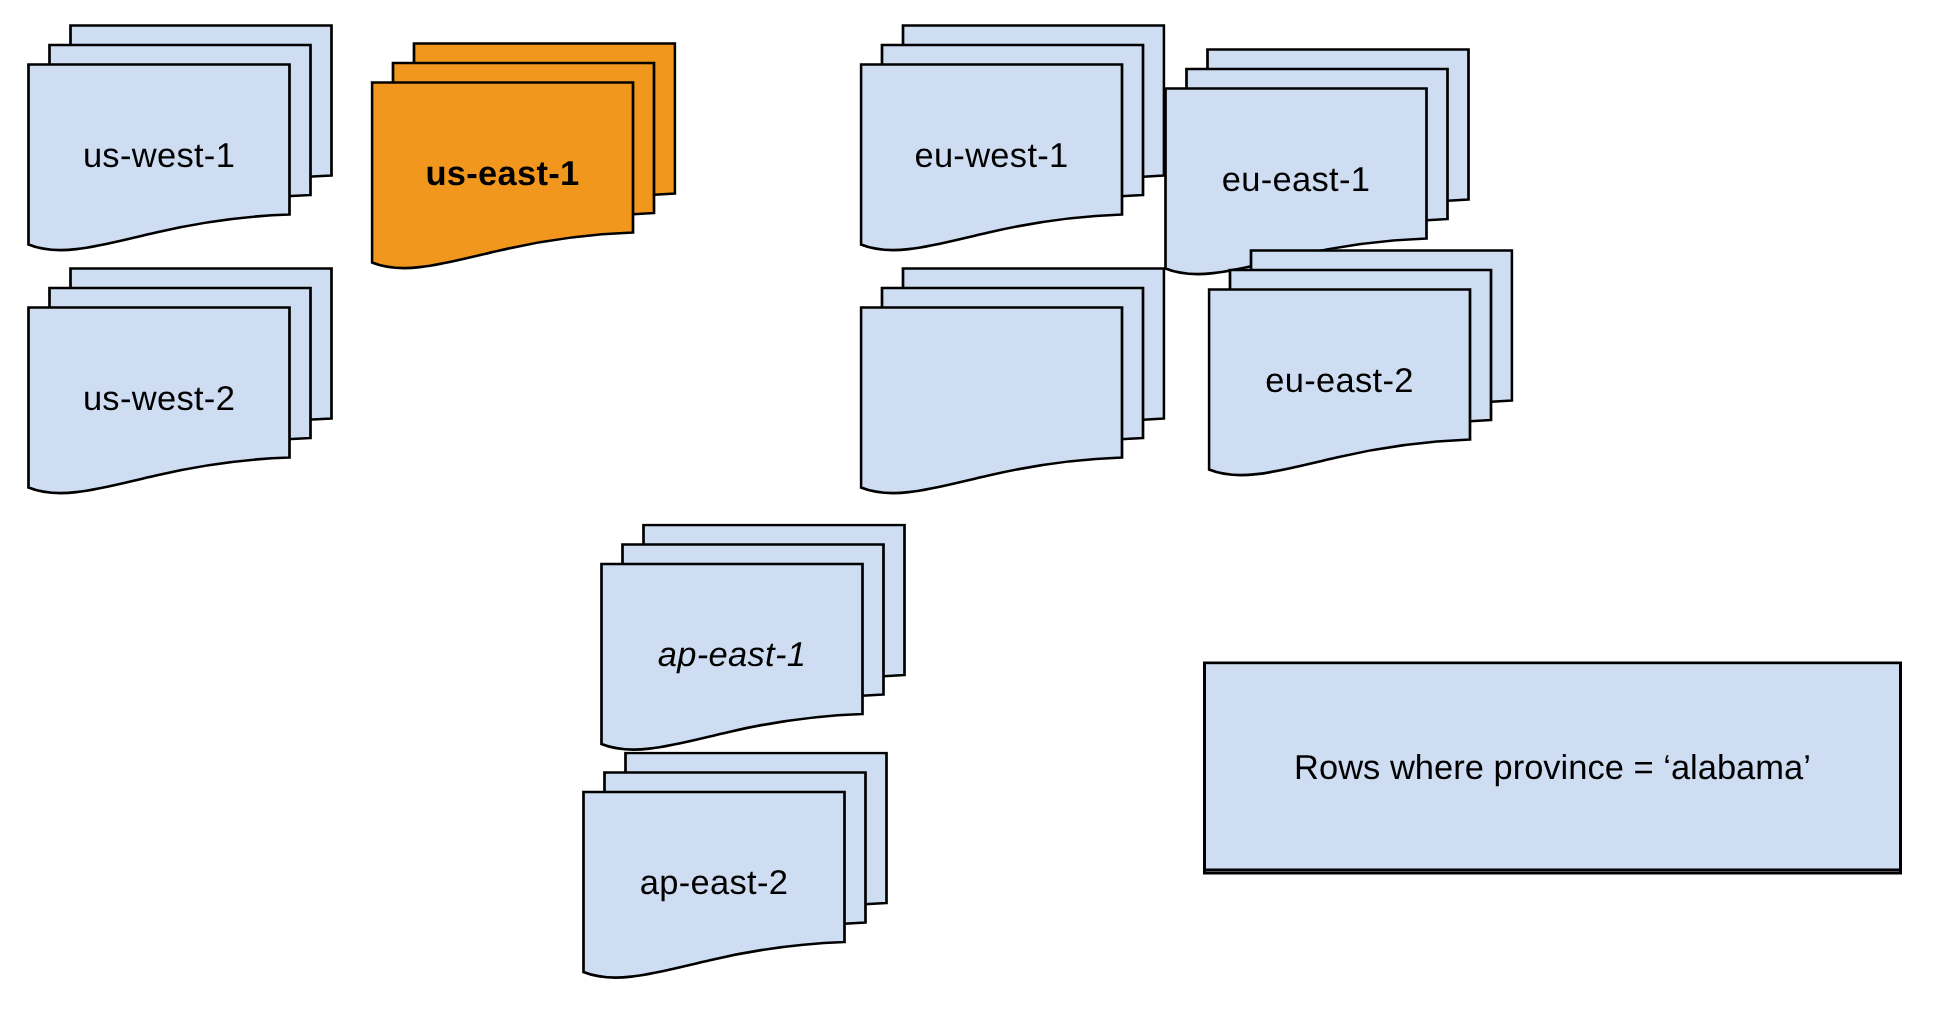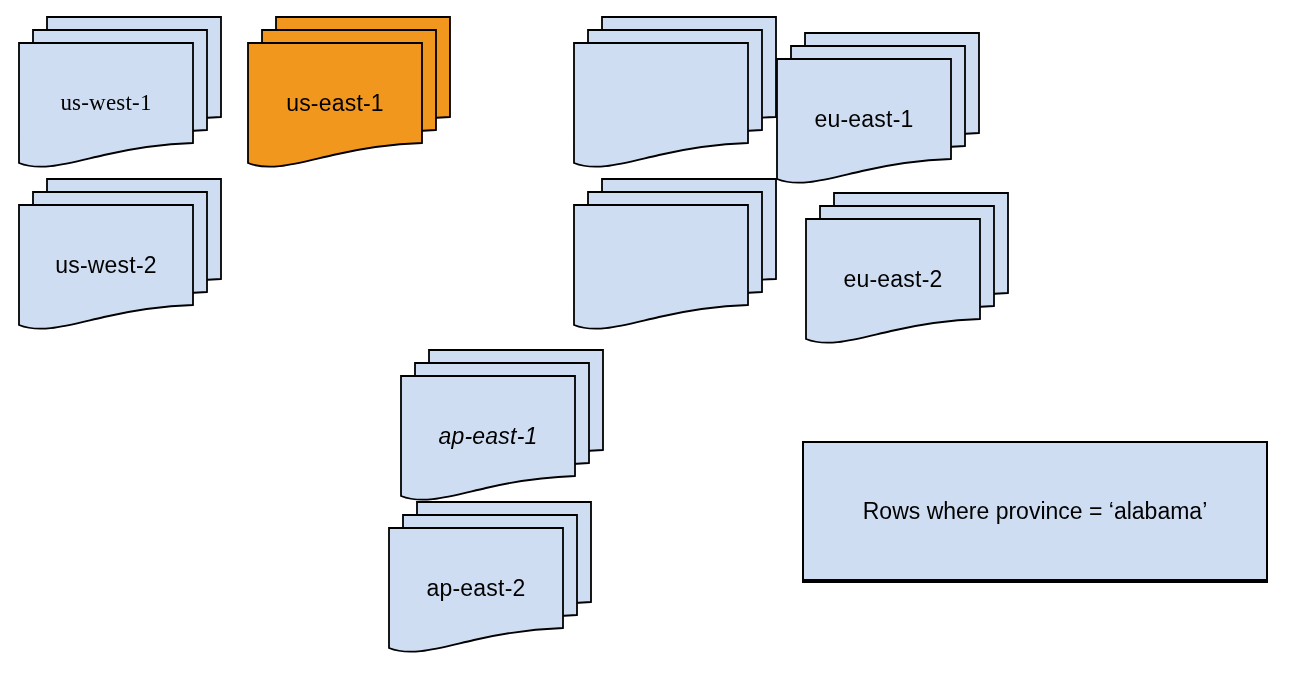--- a/index.html
+++ b/index.html
@@ -74,44 +74,45 @@
   }
   .legend-row--orange {
     background: var(--highlight-fill, #F2971D);
   }
 </style>
 </head>
 <body>
 
 <div class="canvas">
 
-  <div class="stack" style="left:18px; top:16px;font-family:Liberation Serif, serif;">
+  <div class="stack" style="left:18px; top:16px;">
     <svg width="204" height="158" viewBox="0 0 204 158">
       <path class="doc" transform="translate(29,1)" d="M0,0 H174 V100 C145,101 115,105 85,112 C50,120 22,129 0,120 Z"></path>
       <path class="doc" transform="translate(15,14)" d="M0,0 H174 V100 C145,101 115,105 85,112 C50,120 22,129 0,120 Z"></path>
       <path class="doc" transform="translate(1,27)" d="M0,0 H174 V100 C145,101 115,105 85,112 C50,120 22,129 0,120 Z"></path>
     </svg>
     <span class="stack-label">us-west-1</span>
   </div>
 
-  <div class="stack stack--highlight" style="left:247px; top:16px;">
+  <div class="stack stack--highlight" style="left:247px; top:28px;font-weight:bold;">
     <svg width="204" height="158" viewBox="0 0 204 158">
       <path class="doc" transform="translate(29,1)" d="M0,0 H174 V100 C145,101 115,105 85,112 C50,120 22,129 0,120 Z"></path>
       <path class="doc" transform="translate(15,14)" d="M0,0 H174 V100 C145,101 115,105 85,112 C50,120 22,129 0,120 Z"></path>
       <path class="doc" transform="translate(1,27)" d="M0,0 H174 V100 C145,101 115,105 85,112 C50,120 22,129 0,120 Z"></path>
     </svg>
     <span class="stack-label">us-east-1</span>
   </div>
 
   <div class="stack" style="left:573px; top:16px;">
     <svg width="204" height="158" viewBox="0 0 204 158">
       <path class="doc" transform="translate(29,1)" d="M0,0 H174 V100 C145,101 115,105 85,112 C50,120 22,129 0,120 Z"></path>
       <path class="doc" transform="translate(15,14)" d="M0,0 H174 V100 C145,101 115,105 85,112 C50,120 22,129 0,120 Z"></path>
       <path class="doc" transform="translate(1,27)" d="M0,0 H174 V100 C145,101 115,105 85,112 C50,120 22,129 0,120 Z"></path>
     </svg>
+    <span class="stack-label">eu-west-1</span>
   </div>
 
   <div class="stack" style="left:776px; top:16px;margin-top:16px;">
     <svg width="204" height="158" viewBox="0 0 204 158">
       <path class="doc" transform="translate(29,1)" d="M0,0 H174 V100 C145,101 115,105 85,112 C50,120 22,129 0,120 Z"></path>
       <path class="doc" transform="translate(15,14)" d="M0,0 H174 V100 C145,101 115,105 85,112 C50,120 22,129 0,120 Z"></path>
       <path class="doc" transform="translate(1,27)" d="M0,0 H174 V100 C145,101 115,105 85,112 C50,120 22,129 0,120 Z"></path>
     </svg>
     <span class="stack-label">eu-east-1</span>
   </div>
@@ -127,21 +128,21 @@
 
 
   <div class="stack" style="left:573px; top:178px;">
     <svg width="204" height="158" viewBox="0 0 204 158">
       <path class="doc" transform="translate(29,1)" d="M0,0 H174 V100 C145,101 115,105 85,112 C50,120 22,129 0,120 Z"></path>
       <path class="doc" transform="translate(15,14)" d="M0,0 H174 V100 C145,101 115,105 85,112 C50,120 22,129 0,120 Z"></path>
       <path class="doc" transform="translate(1,27)" d="M0,0 H174 V100 C145,101 115,105 85,112 C50,120 22,129 0,120 Z"></path>
     </svg>
   </div>
 
-  <div class="stack" style="left:805px; top:192px;text-decoration:underline;">
+  <div class="stack" style="left:805px; top:166px;text-decoration:underline;">
     <svg width="204" height="158" viewBox="0 0 204 158">
       <path class="doc" transform="translate(29,1)" d="M0,0 H174 V100 C145,101 115,105 85,112 C50,120 22,129 0,120 Z"></path>
       <path class="doc" transform="translate(15,14)" d="M0,0 H174 V100 C145,101 115,105 85,112 C50,120 22,129 0,120 Z"></path>
       <path class="doc" transform="translate(1,27)" d="M0,0 H174 V100 C145,101 115,105 85,112 C50,120 22,129 0,120 Z"></path>
     </svg>
     <span class="stack-label">eu-east-2</span>
   </div>
 
   <div class="stack" style="left:400px; top:349px;font-style:italic;">
     <svg width="204" height="158" viewBox="0 0 204 158">

